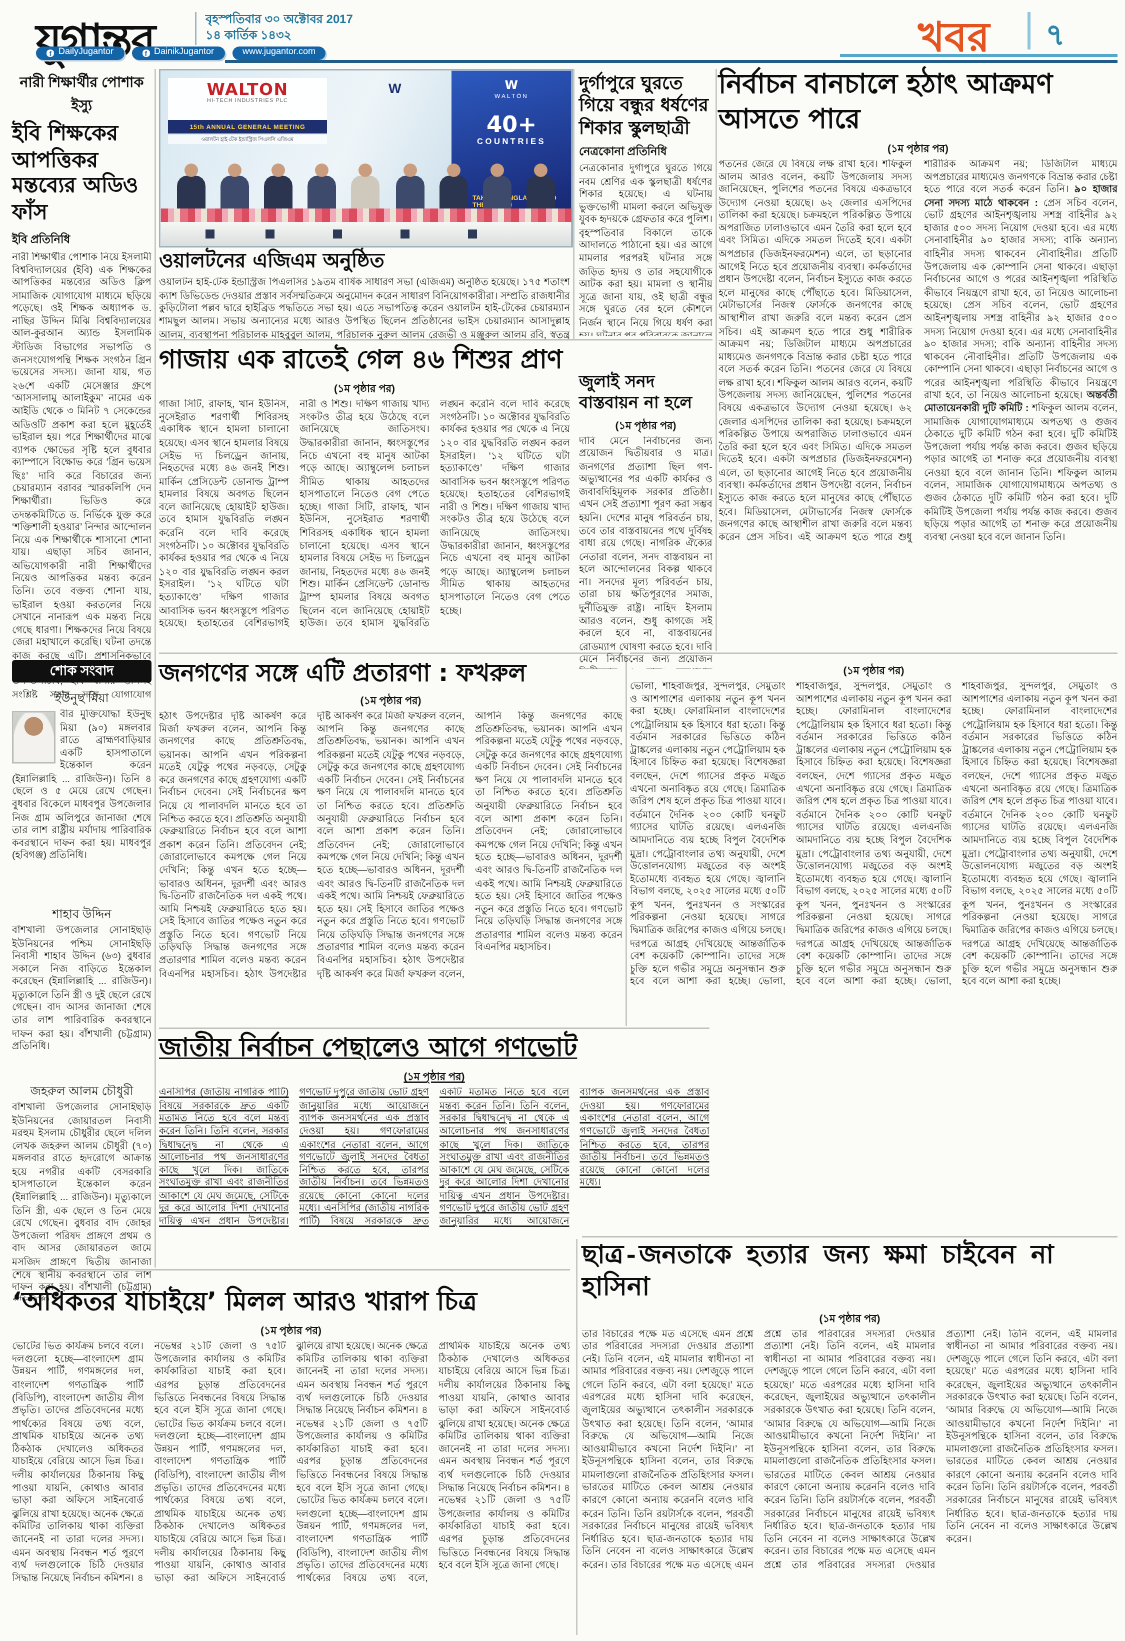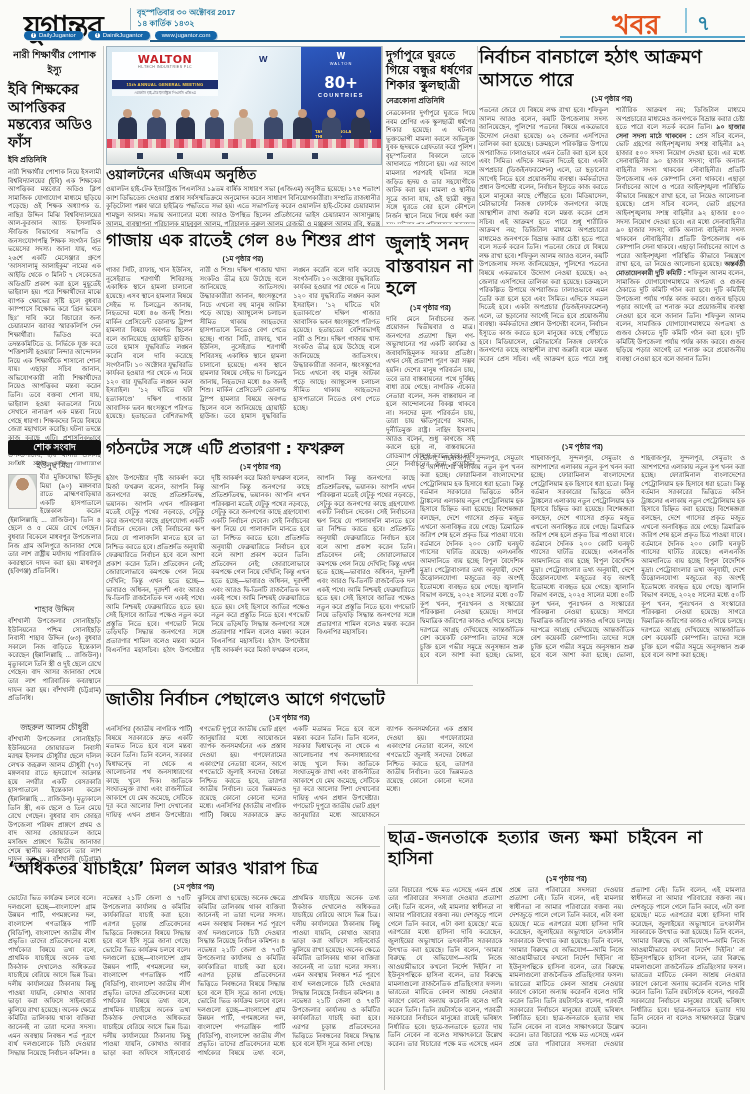--- a/index.html
+++ b/index.html
@@ -155,21 +155,21 @@
   <div class="ph-banner">
     <div class="ph-brand">WALTON</div>
     <div class="ph-brand-sub">HI-TECH INDUSTRIES PLC</div>
   </div>
   <div class="ph-strip">15th ANNUAL GENERAL MEETING</div>
   <div class="ph-strip2">ওয়ালটন হাই-টেক ইন্ডাস্ট্রিজ পিএলসি এজিএম</div>
   <div class="ph-wsmall">W</div>
   <div class="ph-panel">
     <div class="w">W</div>
     <div class="wl">WALTON</div>
-    <div class="ph-50">80+</div>
+    <div class="ph-50">40+</div>
     <div class="ph-cn">COUNTRIES</div>
     <div class="ph-tag">TAKING BANGLADESH TO THE WORLD</div>
   </div>
   <div class="people" id="people">
       <div class="person"></div>
       <div class="person"></div>
       <div class="person"></div>
       <div class="person"></div>
       <div class="person"></div>
       <div class="person"></div>
@@ -212,43 +212,43 @@
 
 <div class="abs" style="left:106px;top:230px;width:274px;">
   <div class="hl" style="font-size:17px;">গাজায় এক রাতেই গেল ৪৬ শিশুর প্রাণ</div>
   <div class="cont">(১ম পৃষ্ঠার পর)</div>
   <div class="bd" style="height:165px;column-count:3;column-gap:7px;">
     <span>গাজা সিটি, রাফাহ, খান ইউনিস, নুসেইরাত শরণার্থী শিবিরসহ একাধিক স্থানে হামলা চালানো হয়েছে। এসব স্থানে হামলার বিষয়ে সেইভ দ্য চিলড্রেন জানায়, নিহতদের মধ্যে ৪৬ জনই শিশু। মার্কিন প্রেসিডেন্ট ডোনাল্ড ট্রাম্প হামলার বিষয়ে অবগত ছিলেন বলে জানিয়েছে হোয়াইট হাউজ। তবে হামাস যুদ্ধবিরতি লঙ্ঘন করেনি বলে দাবি করেছে সংগঠনটি। ১০ অক্টোবর যুদ্ধবিরতি কার্যকর হওয়ার পর থেকে এ নিয়ে ১২০ বার যুদ্ধবিরতি লঙ্ঘন করল ইসরাইল। ‘১২ ঘটিতে ঘটা হত্যাকাণ্ডে’ দক্ষিণ গাজার আবাসিক ভবন ধ্বংসস্তূপে পরিণত হয়েছে। হতাহতের বেশিরভাগই নারী ও শিশু। দক্ষিণ গাজায় খাদ্য সংকটও তীব্র হয়ে উঠেছে বলে জানিয়েছে জাতিসংঘ। উদ্ধারকারীরা জানান, ধ্বংসস্তূপের নিচে এখনো বহু মানুষ আটকা পড়ে আছে। অ্যাম্বুলেন্স চলাচল সীমিত থাকায় আহতদের হাসপাতালে নিতেও বেগ পেতে হচ্ছে। গাজা সিটি, রাফাহ, খান ইউনিস, নুসেইরাত শরণার্থী শিবিরসহ একাধিক স্থানে হামলা চালানো হয়েছে। এসব স্থানে হামলার বিষয়ে সেইভ দ্য চিলড্রেন জানায়, নিহতদের মধ্যে ৪৬ জনই শিশু। মার্কিন প্রেসিডেন্ট ডোনাল্ড ট্রাম্প হামলার বিষয়ে অবগত ছিলেন বলে জানিয়েছে হোয়াইট হাউজ। তবে হামাস যুদ্ধবিরতি লঙ্ঘন করেনি বলে দাবি করেছে সংগঠনটি। ১০ অক্টোবর যুদ্ধবিরতি কার্যকর হওয়ার পর থেকে এ নিয়ে ১২০ বার যুদ্ধবিরতি লঙ্ঘন করল ইসরাইল। ‘১২ ঘটিতে ঘটা হত্যাকাণ্ডে’ দক্ষিণ গাজার আবাসিক ভবন ধ্বংসস্তূপে পরিণত হয়েছে। হতাহতের বেশিরভাগই নারী ও শিশু। দক্ষিণ গাজায় খাদ্য সংকটও তীব্র হয়ে উঠেছে বলে জানিয়েছে জাতিসংঘ। উদ্ধারকারীরা জানান, ধ্বংসস্তূপের নিচে এখনো বহু মানুষ আটকা পড়ে আছে। অ্যাম্বুলেন্স চলাচল সীমিত থাকায় আহতদের হাসপাতালে নিতেও বেগ পেতে হচ্ছে। </span>
   </div>
 </div>
 
 <div class="abs" style="left:386px;top:232px;width:89px;">
-  <div class="hl" style="font-size:18px;">জুলাই সনদ বাস্তবায়ন না হলে</div>
+  <div class="hl" style="font-size:11px;margin-top:16px;">জুলাই সনদ বাস্তবায়ন না হলে</div>
   <div class="cont">(১ম পৃষ্ঠার পর)</div>
   <div class="bd" style="height:155px;">
     <span>দাবি মেনে নির্বাচনের জন্য প্রয়োজন দ্বিতীয়বার ও মাত্র। জনগণের প্রত্যাশা ছিল গণ-অভ্যুত্থানের পর একটি কার্যকর ও জবাবদিহিমূলক সরকার প্রতিষ্ঠা। এখন সেই প্রত্যাশা পূরণ করা সম্ভব হয়নি। দেশের মানুষ পরিবর্তন চায়, তবে তার বাস্তবায়নের পথে দুর্বিষহ বাধা রয়ে গেছে। নাগরিক ঐক্যের নেতারা বলেন, সনদ বাস্তবায়ন না হলে আন্দোলনের বিকল্প থাকবে না। সনদের মূল্য পরিবর্তন চায়, তারা চায় ক্ষতিপূরণের সমাজ, দুর্নীতিমুক্ত রাষ্ট্র। নাহিদ ইসলাম আরও বলেন, শুধু কাগজে সই করলে হবে না, বাস্তবায়নের রোডম্যাপ ঘোষণা করতে হবে। দাবি মেনে নির্বাচনের জন্য প্রয়োজন দ্বিতীয়বার ও মাত্র। জনগণের প্রত্যাশা ছিল গণ-অভ্যুত্থানের পর একটি কার্যকর ও জবাবদিহিমূলক সরকার প্রতিষ্ঠা। এখন সেই প্রত্যাশা পূরণ করা সম্ভব হয়নি। দেশের মানুষ পরিবর্তন চায়, তবে তার বাস্তবায়নের পথে দুর্বিষহ বাধা রয়ে গেছে। নাগরিক ঐক্যের নেতারা বলেন, সনদ বাস্তবায়ন না হলে আন্দোলনের বিকল্প থাকবে না। সনদের মূল্য পরিবর্তন চায়, তারা চায় ক্ষতিপূরণের সমাজ, দুর্নীতিমুক্ত রাষ্ট্র। নাহিদ ইসলাম আরও বলেন, শুধু কাগজে সই করলে হবে না, বাস্তবায়নের রোডম্যাপ ঘোষণা করতে হবে। </span>
   </div>
 </div>
 
 <div class="abs" style="left:106px;top:439px;width:309px;">
-  <div class="hl" style="font-size:16px;">গঠনটের সঙ্গে এটি প্রতারণা : ফখরুল</div>
+  <div class="hl" style="font-size:16px;">জনগণের সঙ্গে এটি প্রতারণা : ফখরুল</div>
   <div class="cont">(১ম পৃষ্ঠার পর)</div>
   <div class="bd" style="height:210px;column-count:3;column-gap:7px;">
     <span>হঠাৎ উপদেষ্টার দৃষ্টি আকর্ষণ করে মির্জা ফখরুল বলেন, আপনি কিন্তু জনগণের কাছে প্রতিশ্রুতিবদ্ধ, ভয়ানক। আপনি এখন পরিকল্পনা মতেই যেটুকু পথের নড়বড়ে, সেটুকু করে জনগণের কাছে গ্রহণযোগ্য একটি নির্বাচন দেবেন। সেই নির্বাচনের ক্ষণ নিয়ে যে পালাবদলি মানতে হবে তা নিশ্চিত করতে হবে। প্রতিশ্রুতি অনুযায়ী ফেব্রুয়ারিতে নির্বাচন হবে বলে আশা প্রকাশ করেন তিনি। প্রতিবেদন নেই; জোরালোভাবে কমপক্ষে গেল নিয়ে দেখিনি; কিন্তু এখন হতে হচ্ছে—ভাবারও অধিনন, দূরদর্শী এবং আরও দ্বি-তিনটি রাজনৈতিক দল একই পথে। আমি নিশ্চয়ই ফেব্রুয়ারিতে হতে হয়। সেই হিসাবে জাতির পক্ষেও নতুন করে প্রস্তুতি নিতে হবে। গণভোট নিয়ে তড়িঘড়ি সিদ্ধান্ত জনগণের সঙ্গে প্রতারণার শামিল বলেও মন্তব্য করেন বিএনপির মহাসচিব। হঠাৎ উপদেষ্টার দৃষ্টি আকর্ষণ করে মির্জা ফখরুল বলেন, আপনি কিন্তু জনগণের কাছে প্রতিশ্রুতিবদ্ধ, ভয়ানক। আপনি এখন পরিকল্পনা মতেই যেটুকু পথের নড়বড়ে, সেটুকু করে জনগণের কাছে গ্রহণযোগ্য একটি নির্বাচন দেবেন। সেই নির্বাচনের ক্ষণ নিয়ে যে পালাবদলি মানতে হবে তা নিশ্চিত করতে হবে। প্রতিশ্রুতি অনুযায়ী ফেব্রুয়ারিতে নির্বাচন হবে বলে আশা প্রকাশ করেন তিনি। প্রতিবেদন নেই; জোরালোভাবে কমপক্ষে গেল নিয়ে দেখিনি; কিন্তু এখন হতে হচ্ছে—ভাবারও অধিনন, দূরদর্শী এবং আরও দ্বি-তিনটি রাজনৈতিক দল একই পথে। আমি নিশ্চয়ই ফেব্রুয়ারিতে হতে হয়। সেই হিসাবে জাতির পক্ষেও নতুন করে প্রস্তুতি নিতে হবে। গণভোট নিয়ে তড়িঘড়ি সিদ্ধান্ত জনগণের সঙ্গে প্রতারণার শামিল বলেও মন্তব্য করেন বিএনপির মহাসচিব। হঠাৎ উপদেষ্টার দৃষ্টি আকর্ষণ করে মির্জা ফখরুল বলেন, আপনি কিন্তু জনগণের কাছে প্রতিশ্রুতিবদ্ধ, ভয়ানক। আপনি এখন পরিকল্পনা মতেই যেটুকু পথের নড়বড়ে, সেটুকু করে জনগণের কাছে গ্রহণযোগ্য একটি নির্বাচন দেবেন। সেই নির্বাচনের ক্ষণ নিয়ে যে পালাবদলি মানতে হবে তা নিশ্চিত করতে হবে। প্রতিশ্রুতি অনুযায়ী ফেব্রুয়ারিতে নির্বাচন হবে বলে আশা প্রকাশ করেন তিনি। প্রতিবেদন নেই; জোরালোভাবে কমপক্ষে গেল নিয়ে দেখিনি; কিন্তু এখন হতে হচ্ছে—ভাবারও অধিনন, দূরদর্শী এবং আরও দ্বি-তিনটি রাজনৈতিক দল একই পথে। আমি নিশ্চয়ই ফেব্রুয়ারিতে হতে হয়। সেই হিসাবে জাতির পক্ষেও নতুন করে প্রস্তুতি নিতে হবে। গণভোট নিয়ে তড়িঘড়ি সিদ্ধান্ত জনগণের সঙ্গে প্রতারণার শামিল বলেও মন্তব্য করেন বিএনপির মহাসচিব। </span>
   </div>
 </div>
 
 <div class="abs" style="left:420px;top:439px;width:325px;">
   <div class="cont">(১ম পৃষ্ঠার পর)</div>
   <div class="bd" style="height:345px;column-count:3;column-gap:7px;">
     <span>ভোলা, শাহবাজপুর, সুন্দলপুর, সেমুতাং ও আশপাশের এলাকায় নতুন কূপ খনন করা হচ্ছে। ফোরামিনাল বাংলাদেশের পেট্রোলিয়াম হক হিসাবে ধরা হতো। কিন্তু বর্তমান সরকারের ভিত্তিতে কঠিন ট্রাঙ্কলের এলাকায় নতুন পেট্রোলিয়াম হক হিসাবে চিহ্নিত করা হয়েছে। বিশেষজ্ঞরা বলছেন, দেশে গ্যাসের প্রকৃত মজুত এখনো অনাবিষ্কৃত রয়ে গেছে। ত্রিমাত্রিক জরিপ শেষ হলে প্রকৃত চিত্র পাওয়া যাবে। বর্তমানে দৈনিক ২০০ কোটি ঘনফুট গ্যাসের ঘাটতি রয়েছে। এলএনজি আমদানিতে ব্যয় হচ্ছে বিপুল বৈদেশিক মুদ্রা। পেট্রোবাংলার তথ্য অনুযায়ী, দেশে উত্তোলনযোগ্য মজুতের বড় অংশই ইতোমধ্যে ব্যবহৃত হয়ে গেছে। জ্বালানি বিভাগ বলছে, ২০২৫ সালের মধ্যে ৫০টি কূপ খনন, পুনঃখনন ও সংস্কারের পরিকল্পনা নেওয়া হয়েছে। সাগরে দ্বিমাত্রিক জরিপের কাজও এগিয়ে চলছে। দরপত্রে আগ্রহ দেখিয়েছে আন্তর্জাতিক বেশ কয়েকটি কোম্পানি। তাদের সঙ্গে চুক্তি হলে গভীর সমুদ্রে অনুসন্ধান শুরু হবে বলে আশা করা হচ্ছে। ভোলা, শাহবাজপুর, সুন্দলপুর, সেমুতাং ও আশপাশের এলাকায় নতুন কূপ খনন করা হচ্ছে। ফোরামিনাল বাংলাদেশের পেট্রোলিয়াম হক হিসাবে ধরা হতো। কিন্তু বর্তমান সরকারের ভিত্তিতে কঠিন ট্রাঙ্কলের এলাকায় নতুন পেট্রোলিয়াম হক হিসাবে চিহ্নিত করা হয়েছে। বিশেষজ্ঞরা বলছেন, দেশে গ্যাসের প্রকৃত মজুত এখনো অনাবিষ্কৃত রয়ে গেছে। ত্রিমাত্রিক জরিপ শেষ হলে প্রকৃত চিত্র পাওয়া যাবে। বর্তমানে দৈনিক ২০০ কোটি ঘনফুট গ্যাসের ঘাটতি রয়েছে। এলএনজি আমদানিতে ব্যয় হচ্ছে বিপুল বৈদেশিক মুদ্রা। পেট্রোবাংলার তথ্য অনুযায়ী, দেশে উত্তোলনযোগ্য মজুতের বড় অংশই ইতোমধ্যে ব্যবহৃত হয়ে গেছে। জ্বালানি বিভাগ বলছে, ২০২৫ সালের মধ্যে ৫০টি কূপ খনন, পুনঃখনন ও সংস্কারের পরিকল্পনা নেওয়া হয়েছে। সাগরে দ্বিমাত্রিক জরিপের কাজও এগিয়ে চলছে। দরপত্রে আগ্রহ দেখিয়েছে আন্তর্জাতিক বেশ কয়েকটি কোম্পানি। তাদের সঙ্গে চুক্তি হলে গভীর সমুদ্রে অনুসন্ধান শুরু হবে বলে আশা করা হচ্ছে। ভোলা, শাহবাজপুর, সুন্দলপুর, সেমুতাং ও আশপাশের এলাকায় নতুন কূপ খনন করা হচ্ছে। ফোরামিনাল বাংলাদেশের পেট্রোলিয়াম হক হিসাবে ধরা হতো। কিন্তু বর্তমান সরকারের ভিত্তিতে কঠিন ট্রাঙ্কলের এলাকায় নতুন পেট্রোলিয়াম হক হিসাবে চিহ্নিত করা হয়েছে। বিশেষজ্ঞরা বলছেন, দেশে গ্যাসের প্রকৃত মজুত এখনো অনাবিষ্কৃত রয়ে গেছে। ত্রিমাত্রিক জরিপ শেষ হলে প্রকৃত চিত্র পাওয়া যাবে। বর্তমানে দৈনিক ২০০ কোটি ঘনফুট গ্যাসের ঘাটতি রয়েছে। এলএনজি আমদানিতে ব্যয় হচ্ছে বিপুল বৈদেশিক মুদ্রা। পেট্রোবাংলার তথ্য অনুযায়ী, দেশে উত্তোলনযোগ্য মজুতের বড় অংশই ইতোমধ্যে ব্যবহৃত হয়ে গেছে। জ্বালানি বিভাগ বলছে, ২০২৫ সালের মধ্যে ৫০টি কূপ খনন, পুনঃখনন ও সংস্কারের পরিকল্পনা নেওয়া হয়েছে। সাগরে দ্বিমাত্রিক জরিপের কাজও এগিয়ে চলছে। দরপত্রে আগ্রহ দেখিয়েছে আন্তর্জাতিক বেশ কয়েকটি কোম্পানি। তাদের সঙ্গে চুক্তি হলে গভীর সমুদ্রে অনুসন্ধান শুরু হবে বলে আশা করা হচ্ছে। </span>
   </div>
 </div>
 
-<div class="abs" style="left:106px;top:689px;width:367px;">
+<div class="abs" style="left:106px;top:689px;width:367px;text-decoration:underline;">
   <div class="hl" style="font-size:17px;">জাতীয় নির্বাচন পেছালেও আগে গণভোট</div>
   <div class="cont">(১ম পৃষ্ঠার পর)</div>
   <div class="bd" style="height:118px;column-count:4;column-gap:7px;">
     <span>এনসিপির (জাতীয় নাগরিক পার্টি) বিষয়ে সরকারকে দ্রুত একটি মতামত নিতে হবে বলে মন্তব্য করেন তিনি। তিনি বলেন, সরকার দ্বিধাদ্বন্দ্বে না থেকে এ আলোচনার পথ জনসাধারণের কাছে খুলে দিক। জাতিকে সংঘাতমুক্ত রাখা এবং রাজনীতির আকাশে যে মেঘ জমেছে, সেটিকে দূর করে আলোর দিশা দেখানোর দায়িত্ব এখন প্রধান উপদেষ্টার। গণভোট দুপুরে জাতীয় ভোট গ্রহণ জানুয়ারির মধ্যে আয়োজনে ব্যাপক জনসমর্থনের এক প্রস্তাব দেওয়া হয়। গণফোরামের একাংশের নেতারা বলেন, আগে গণভোটে জুলাই সনদের বৈধতা নিশ্চিত করতে হবে, তারপর জাতীয় নির্বাচন। তবে ভিন্নমতও রয়েছে কোনো কোনো দলের মধ্যে। এনসিপির (জাতীয় নাগরিক পার্টি) বিষয়ে সরকারকে দ্রুত একটি মতামত নিতে হবে বলে মন্তব্য করেন তিনি। তিনি বলেন, সরকার দ্বিধাদ্বন্দ্বে না থেকে এ আলোচনার পথ জনসাধারণের কাছে খুলে দিক। জাতিকে সংঘাতমুক্ত রাখা এবং রাজনীতির আকাশে যে মেঘ জমেছে, সেটিকে দূর করে আলোর দিশা দেখানোর দায়িত্ব এখন প্রধান উপদেষ্টার। গণভোট দুপুরে জাতীয় ভোট গ্রহণ জানুয়ারির মধ্যে আয়োজনে ব্যাপক জনসমর্থনের এক প্রস্তাব দেওয়া হয়। গণফোরামের একাংশের নেতারা বলেন, আগে গণভোটে জুলাই সনদের বৈধতা নিশ্চিত করতে হবে, তারপর জাতীয় নির্বাচন। তবে ভিন্নমতও রয়েছে কোনো কোনো দলের মধ্যে। </span>
   </div>
 </div>
 
 <div class="abs" style="left:8px;top:858px;width:372px;">
   <div class="hl" style="font-size:17px;">‘অধিকতর যাচাইয়ে’ মিলল আরও খারাপ চিত্র</div>
   <div class="cont">(১ম পৃষ্ঠার পর)</div>

